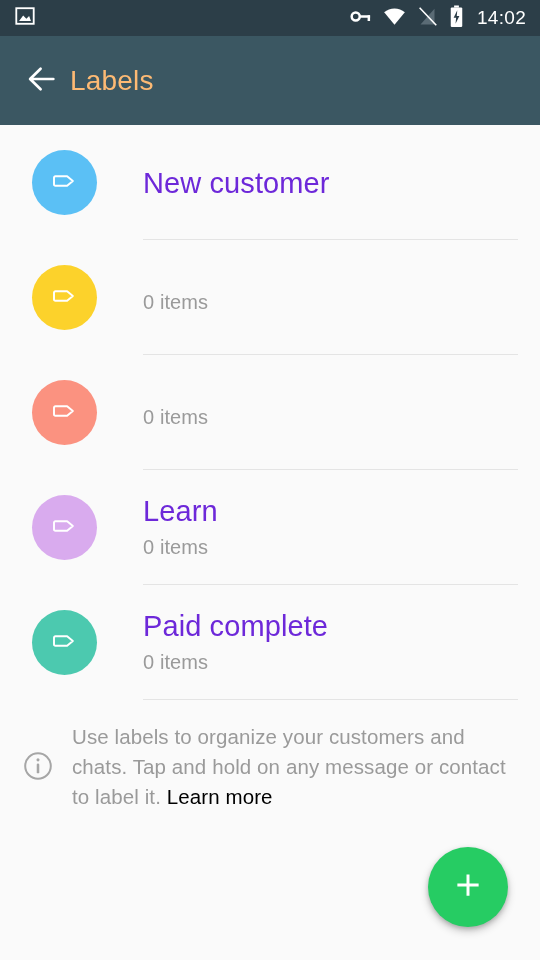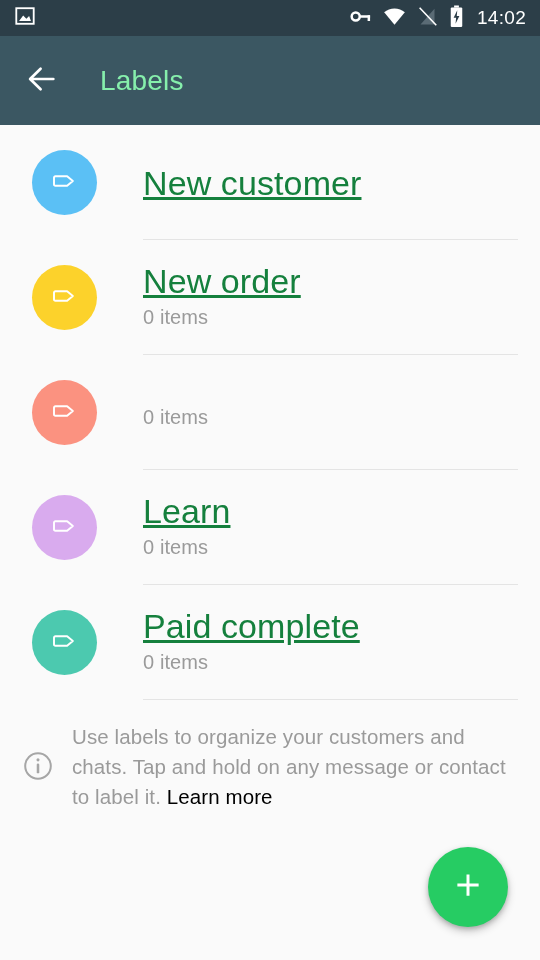--- a/index.html
+++ b/index.html
@@ -58,23 +58,22 @@
   }
   .back-btn {
     width: 56px; height: 56px;
     margin-left: 14px;
     display: flex;
     align-items: center;
     justify-content: center;
     cursor: pointer;
   }
   .toolbar-title {
-    color: #86efac;
+    color: #fdba74;
     font-size: 28px;
-    margin-left: 30px;
     letter-spacing: 0.2px;
   }
 
   
   .content {
     position: absolute;
     top: 125px; left: 0;
     width: 540px;
     height: 835px;
     background: #FAFAFA;
@@ -97,25 +96,24 @@
     justify-content: center;
     flex: 0 0 auto;
   }
   .row-texts {
     margin-left: 46px;
     display: flex;
     flex-direction: column;
     justify-content: center;
   }
   .row-title {
-    font-size: 34px;
-    color: #15803d;
+    font-size: 29px;
+    color: #6d28d9;
     line-height: 30px;
     letter-spacing: 0.1px;
-    text-decoration: underline;
   }
   .row-sub {
     font-size: 20px;
     color: #9A9A9A;
     line-height: 24px;
     margin-top: 9px;
     letter-spacing: 0.1px;
   }
   .divider {
     position: absolute;
@@ -237,21 +235,20 @@
 
     <div class="label-row">
       <div class="avatar" style="background:#FCD22B">
         <span>
           <svg width="30" height="30" viewBox="0 0 24 24">
             <path d="M4.3 8.2 h9.4 l4.6 3.8 -4.6 3.8 h-9.4 a1.1 1.1 0 0 1 -1.1 -1.1 v-5.4 a1.1 1.1 0 0 1 1.1 -1.1 z" fill="none" stroke="#FFFFFF" stroke-width="1.55" stroke-linejoin="round"></path>
           </svg>
         </span>
       </div>
       <div class="row-texts">
-        <div class="row-title">New order</div>
         <div class="row-sub">0 items</div>
       </div>
       <div class="divider"></div>
     </div>
 
     <div class="label-row">
       <div class="avatar" style="background:#FB9280">
         <span>
           <svg width="30" height="30" viewBox="0 0 24 24">
             <path d="M4.3 8.2 h9.4 l4.6 3.8 -4.6 3.8 h-9.4 a1.1 1.1 0 0 1 -1.1 -1.1 v-5.4 a1.1 1.1 0 0 1 1.1 -1.1 z" fill="none" stroke="#FFFFFF" stroke-width="1.55" stroke-linejoin="round"></path>

